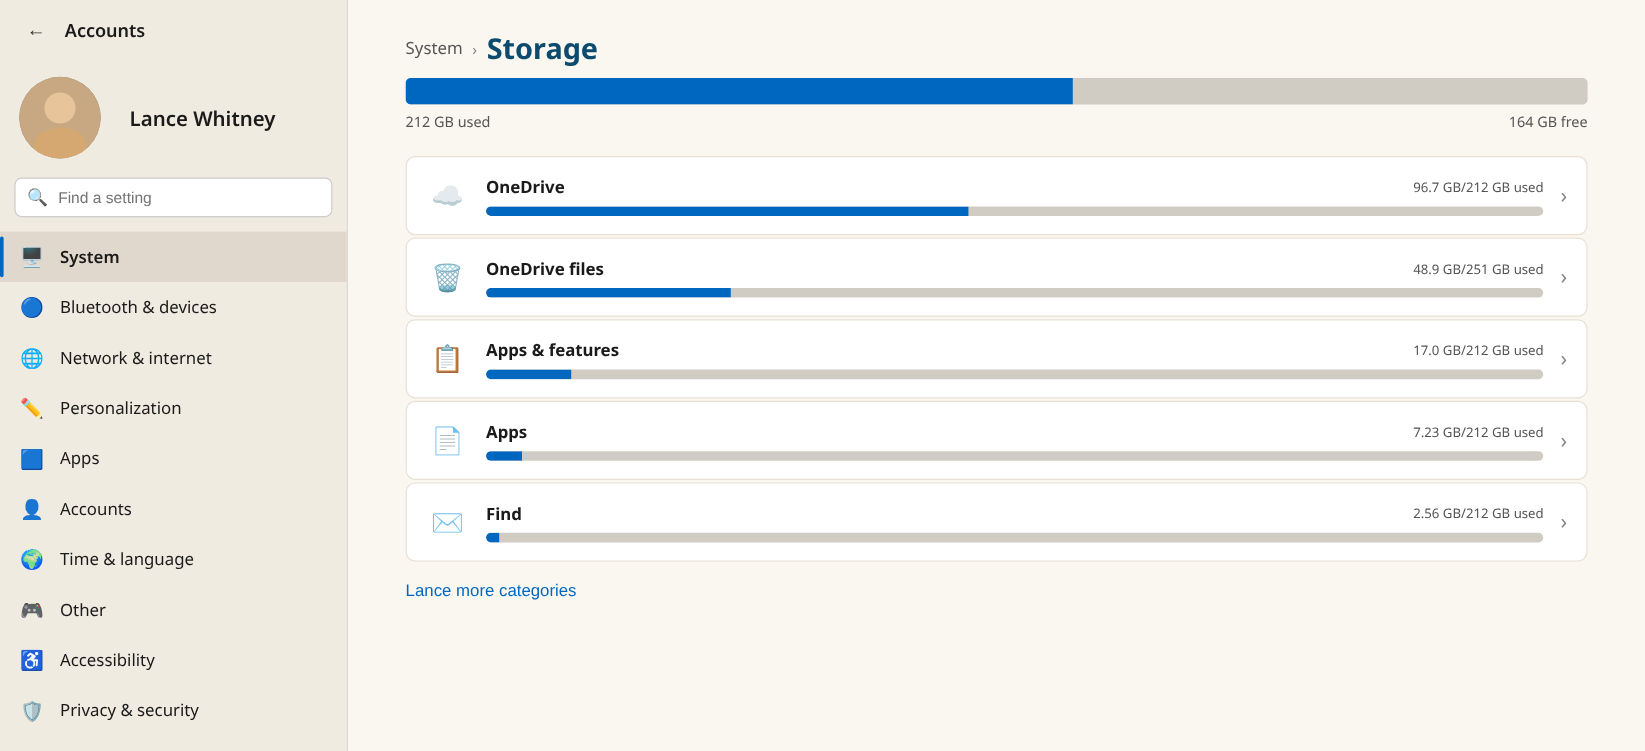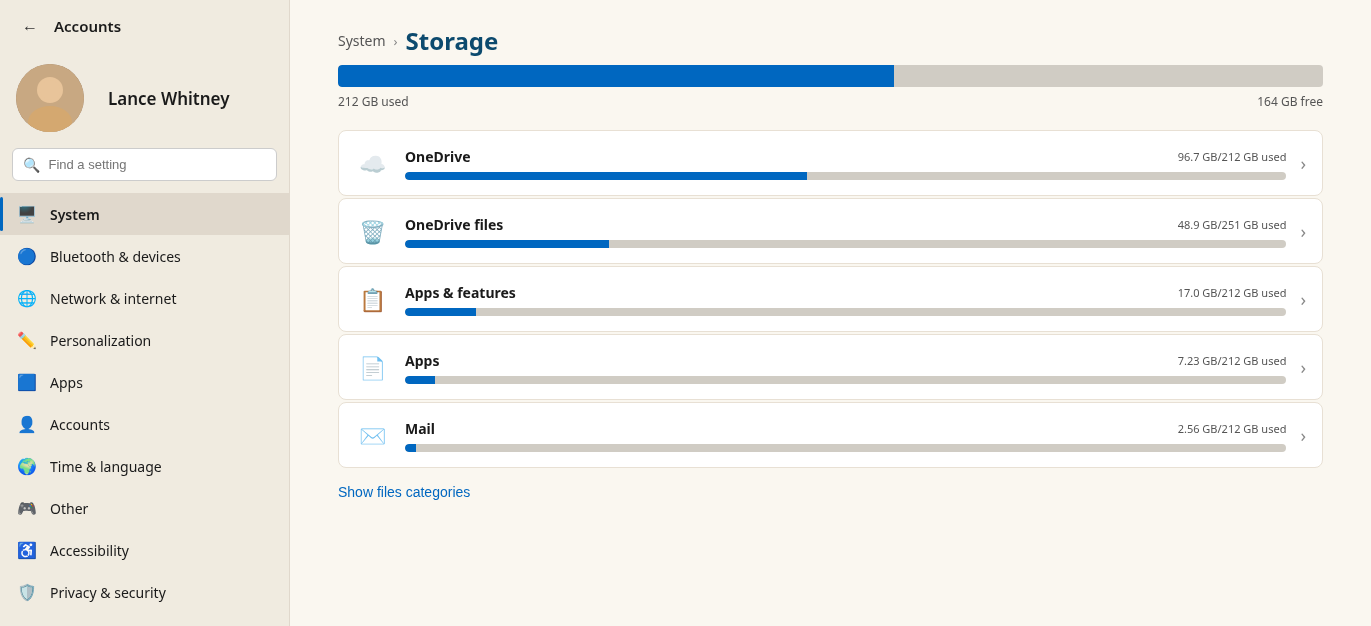--- a/index.html
+++ b/index.html
@@ -443,25 +443,25 @@
         <div class="item-bar-container">
           <div class="item-bar-fill" style="width:3.4%"></div>
         </div>
       </div>
       <span class="chevron">›</span>
     </div>
       <div class="storage-item">
       <div class="item-icon">✉️</div>
       <div class="item-content">
         <div class="item-header">
-          <span class="item-name">Mail</span>
+          <span class="item-name">Find</span>
           <span class="item-usage">2.56 GB/212 GB used</span>
         </div>
         <div class="item-bar-container">
           <div class="item-bar-fill" style="width:1.2%"></div>
         </div>
       </div>
       <span class="chevron">›</span>
     </div>
     </div>
 
-  <button class="show-more">Show files categories</button>
+  <button class="show-more">Lance more categories</button>
 </main>
 
 </body></html>

